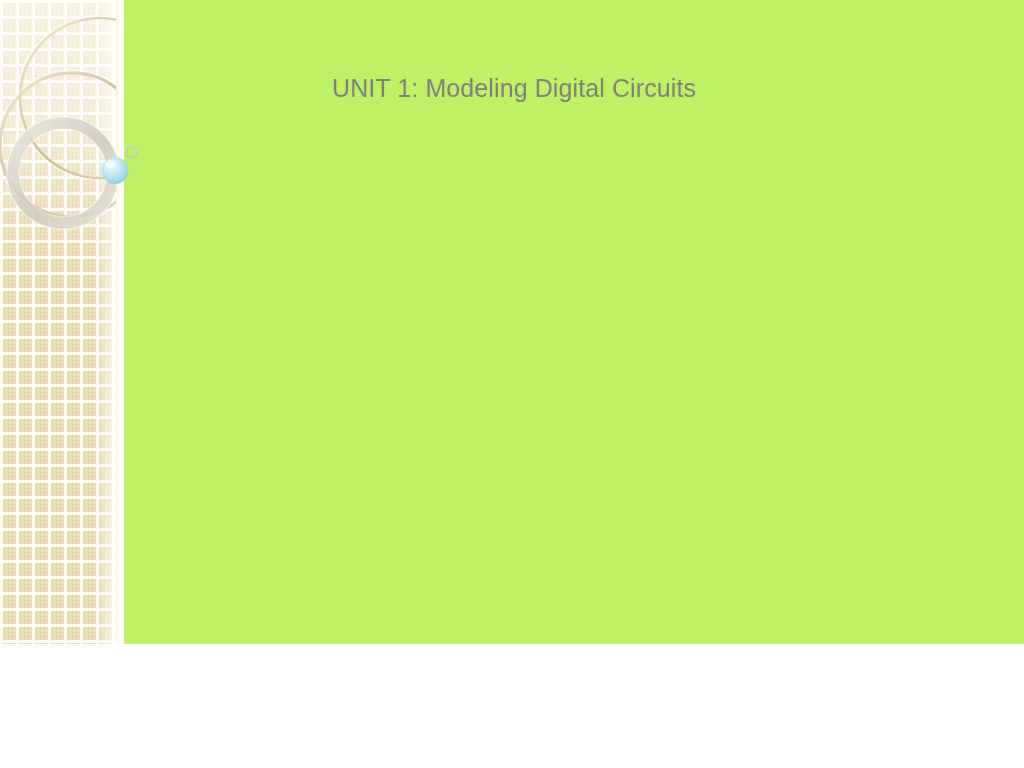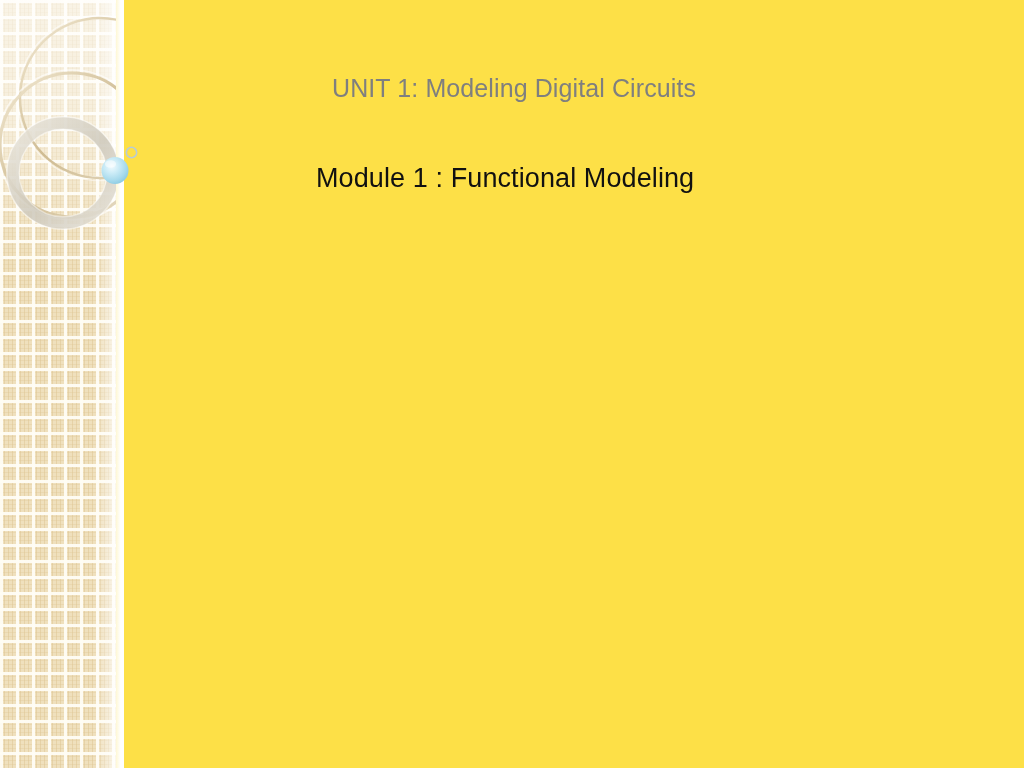--- a/index.html
+++ b/index.html
@@ -8,22 +8,22 @@
     padding: 0;
     background: #ffffff;
   }
   body {
     font-family: "Liberation Sans", sans-serif;
   }
 
   .slide {
     position: relative;
     width: 1024px;
-    height: 768px;
-    background: #fde047;
+    height: 644px;
+    background: #bef264;
     overflow: hidden;
   }
 
   
   .deco-band {
     position: absolute;
     left: 0;
     top: 0;
     width: 124px;
     height: 768px;
@@ -192,18 +192,17 @@
     </g>
 
     <circle cx="131.5" cy="152.5" r="5.2" fill="none" stroke="#b9ccd4" stroke-width="1.6"></circle>
 
     <circle cx="115" cy="170.5" r="13.5" fill="url(#sphereGrad)"></circle>
     <ellipse cx="110.5" cy="164" rx="5.6" ry="3.8" fill="#ffffff" opacity="0.5"></ellipse>
   </svg>
 
   <div class="unit-line">UNIT  1: Modeling Digital Circuits</div>
 
-  <div class="module-line">Module  1 : Functional Modeling</div>
 
 
   <div class="body-area"></div>
 
 </div>
 
 </body></html>

